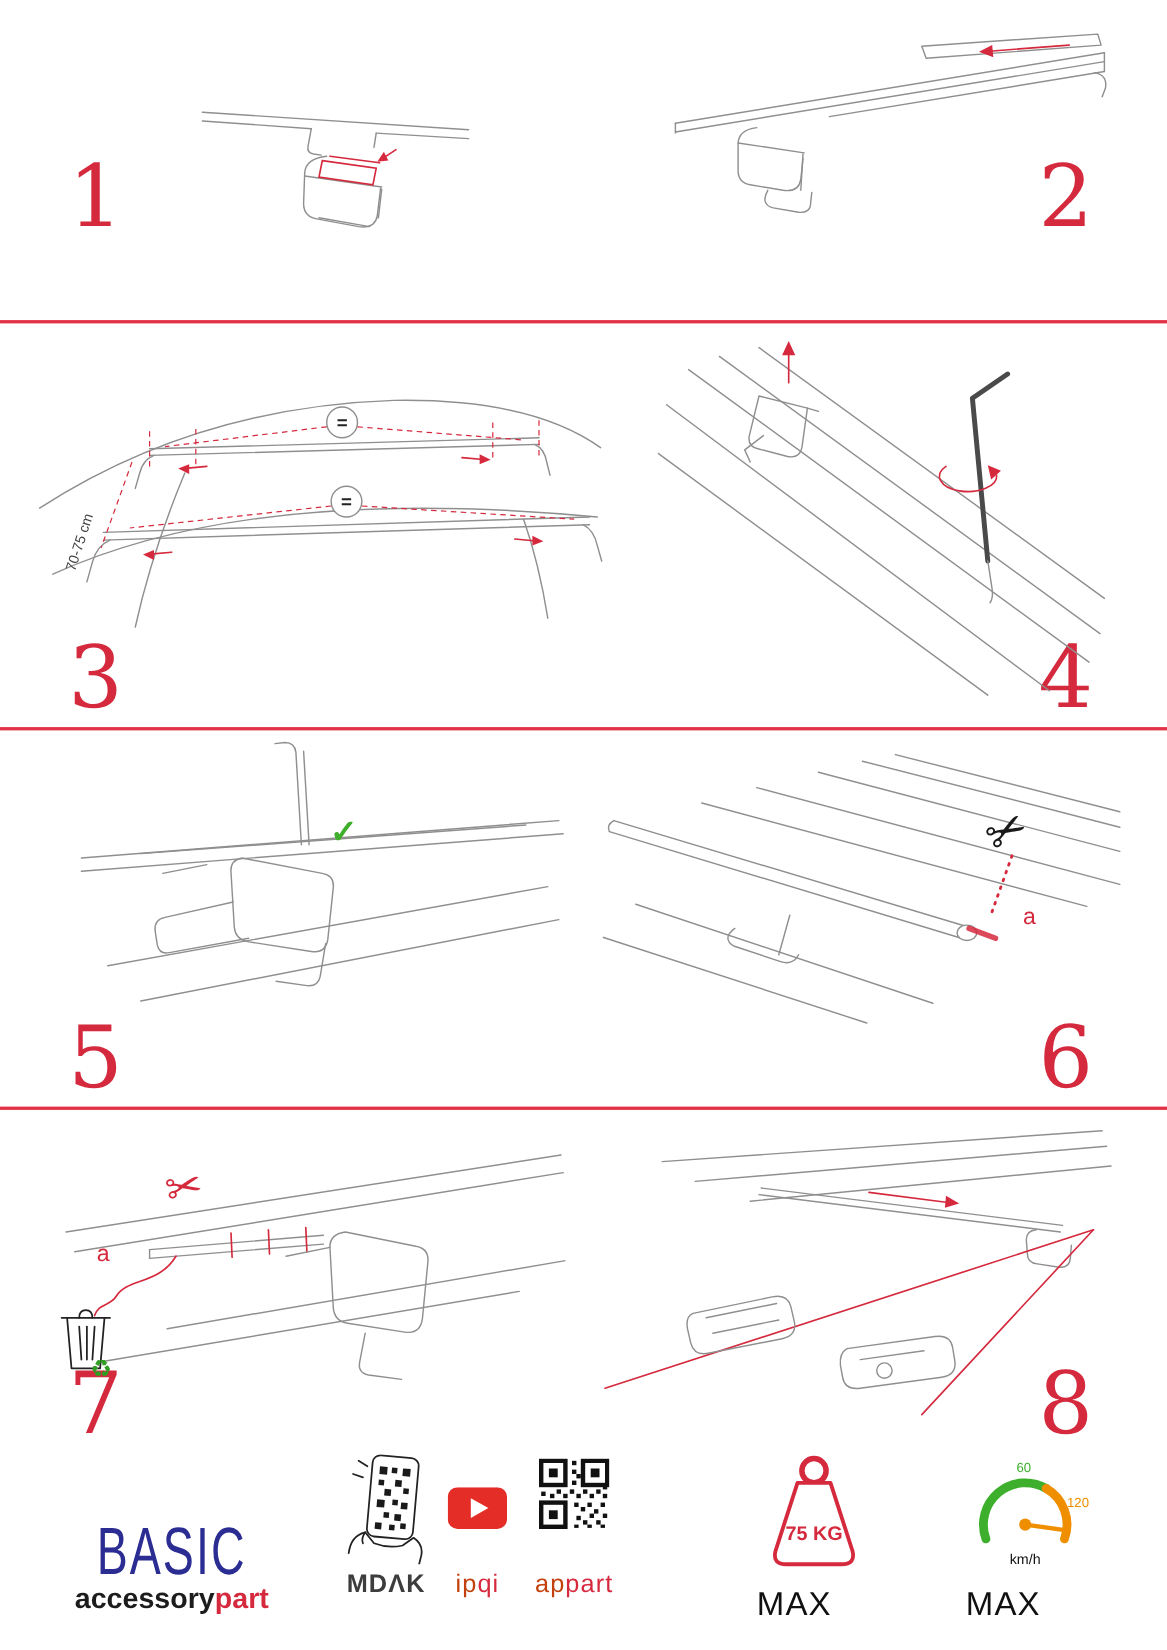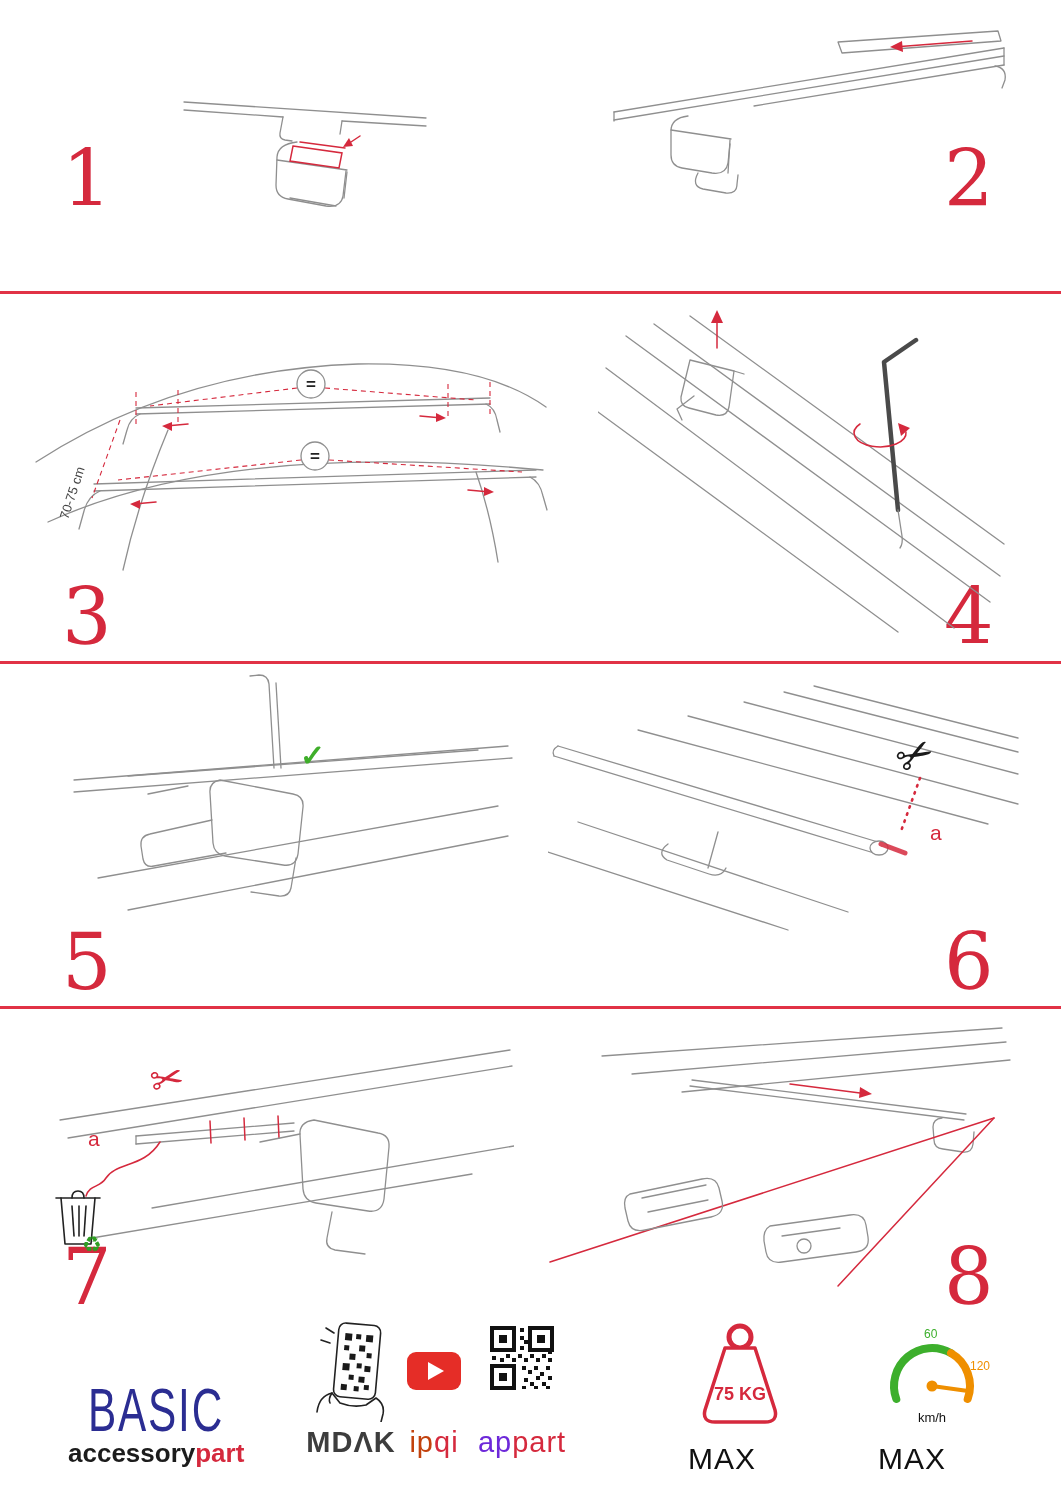--- a/index.html
+++ b/index.html
@@ -26,22 +26,22 @@
   .scis-dark{font-size:44px;fill:#1a1a1a}
   .scis-red{font-size:40px;fill:#d5293d}
   .check{font-size:30px;fill:#3fae2a;font-weight:bold}
   .recycle{font-size:22px;fill:#2f9e23}
   
   .brand-block{position:absolute;left:68px;top:1374px;width:176px;text-align:center}
   .brand-name{display:inline-block;font-size:46px;font-weight:400;color:#2b2d92;letter-spacing:2px;transform:scale(.92,1.32);transform-origin:center top;height:64px}
   .brand-sub{font-size:26px;font-weight:bold;color:#1c1c1c;letter-spacing:0}
   .red-text{color:#d5293d}
   .gray-text{color:#c2410c}
-  .dark-text{color:#6d28d9}
-  .partner{position:absolute;font-size:29px;font-weight:500;color:#3d3d3d;text-align:center;letter-spacing:1px}
+  .dark-text{color:#c2410c}
+  .partner{position:absolute;font-size:23px;font-weight:500;color:#3d3d3d;text-align:center;letter-spacing:1px}
   .partner.bold{font-weight:bold}
   .max-label{position:absolute;font-size:30px;color:#101010;letter-spacing:1px;font-weight:500}
 </style>
 </head>
 <body>
 
 <div class="page">
 
   <div class="divider" style="top:291px"></div>
   <div class="divider" style="top:661px"></div>

